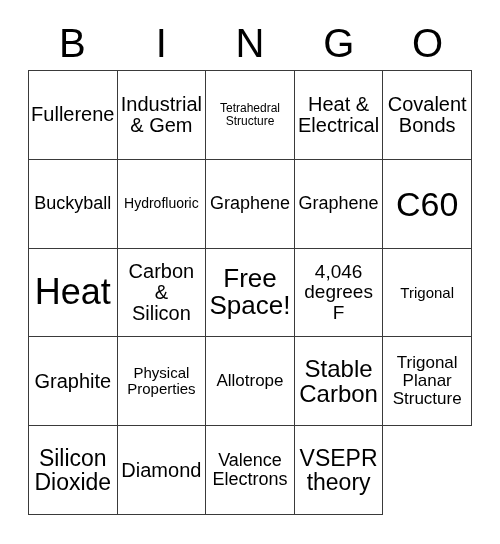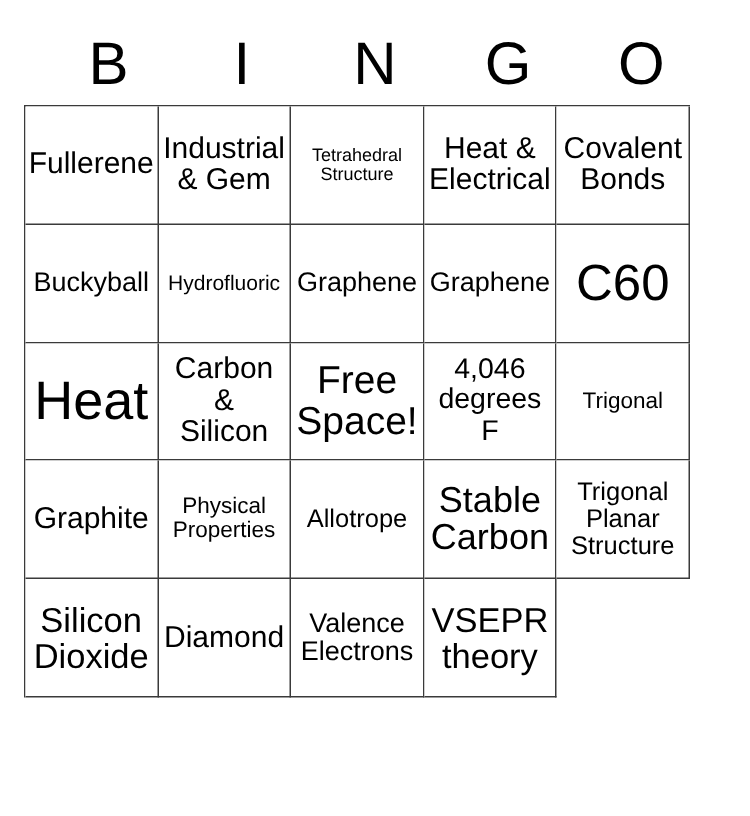--- a/index.html
+++ b/index.html
@@ -36,24 +36,24 @@
     justify-content: center;
     font-size: 40px;
     line-height: 1;
     font-weight: 400;
     color: #000;
     letter-spacing: 0;
   }
   
   .bingo-grid {
     position: absolute;
-    left: 16px;
+    left: 28px;
     top: 70px;
     width: 444px;
-    height: 395px;
+    height: 445px;
     box-sizing: border-box;
     border-top: 1px solid #3a3a3a;
     border-left: 1px solid #3a3a3a;
     display: grid;
     grid-template-columns: repeat(5, 1fr);
     grid-template-rows: repeat(5, 1fr);
   }
   .bingo-cell {
     box-sizing: border-box;
     border-right: 1px solid #3a3a3a;

